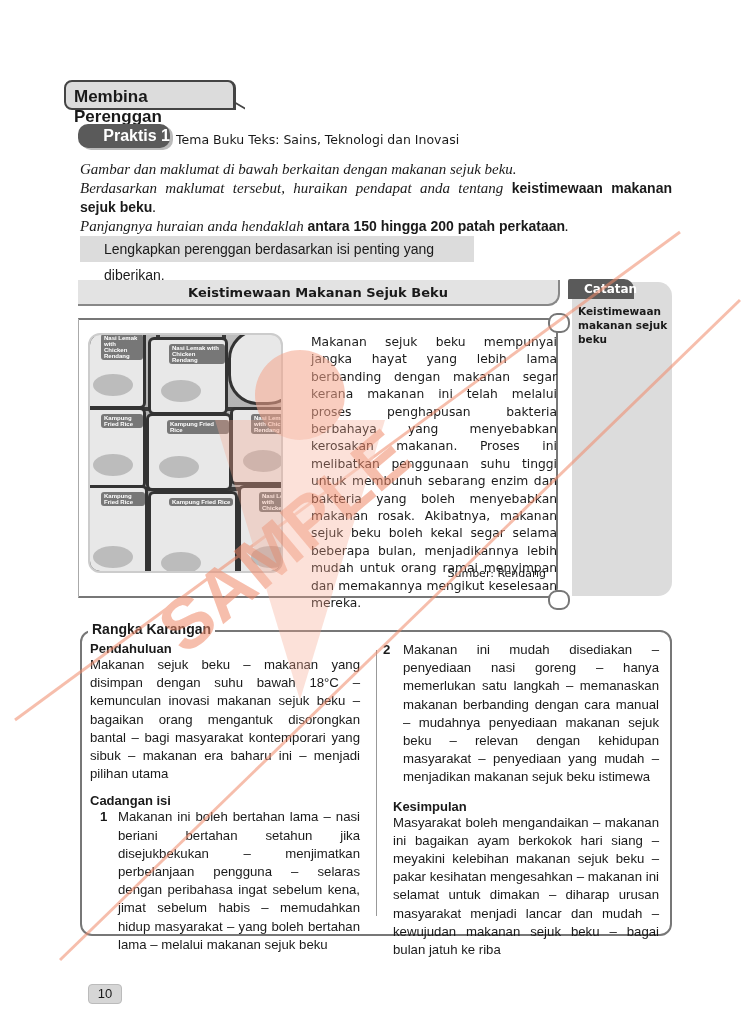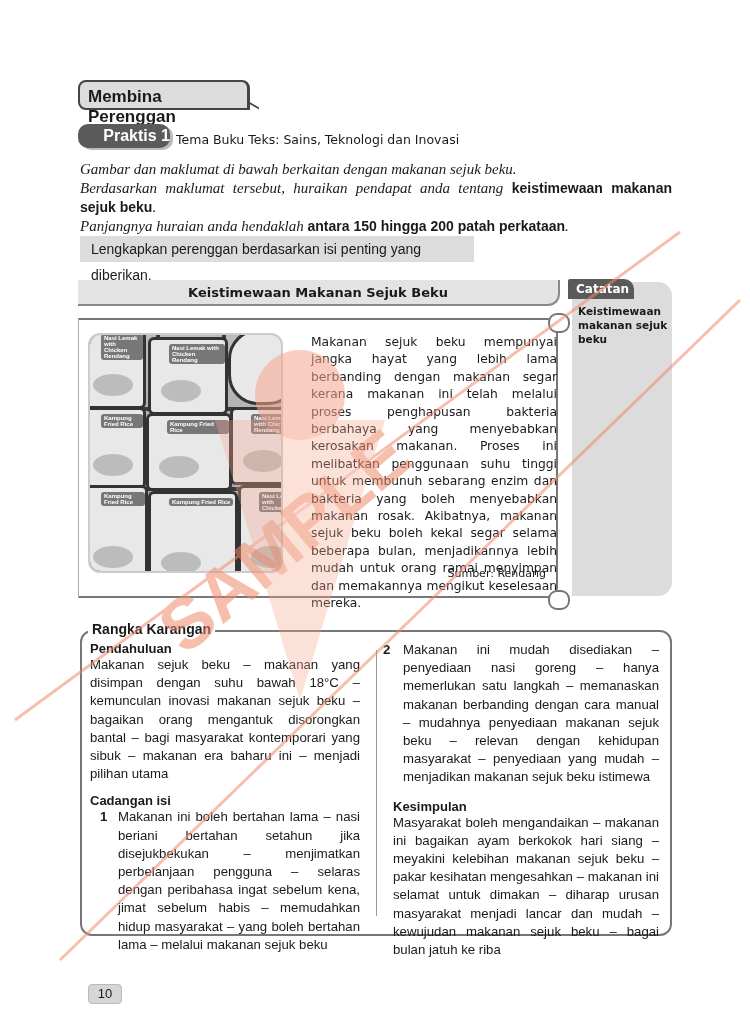--- a/index.html
+++ b/index.html
@@ -1,51 +1,51 @@
 <!DOCTYPE html>
 <html><head>
 <meta charset="utf-8">
 <style>
   html, body { margin:0; padding:0; }
   body { width:750px; height:1026px; background:#ffffff; position:relative; overflow:hidden; font-family:"DejaVu Sans", sans-serif; color:#1a1a1a; }
   .abs { position:absolute; }
 
   
-  .sec-header { left:78px; top:80px; width:172px; height:30px; background:#dcdcdc; border:2px solid #444; border-radius:8px 8px 0 8px; border-right-width:3px; box-sizing:border-box; font:bold 17px "Liberation Sans", sans-serif; padding:5px 0 0 8px; }
+  .sec-header { left:64px; top:80px; width:172px; height:30px; background:#dcdcdc; border:2px solid #444; border-radius:8px 8px 0 8px; border-right-width:3px; box-sizing:border-box; font:bold 17px "Liberation Sans", sans-serif; padding:5px 0 0 8px; }
   .sec-header:after { content:""; position:absolute; right:-12px; bottom:-10px; width:12px; height:12px; border-top:2px solid #444; border-left:0; transform:skewY(30deg); }
 
   .praktis { left:78px; top:124px; width:92px; height:24px; background:#5a5a5a; color:#fff; border-radius:10px 10px 10px 10px; font:bold 16px "Liberation Sans", sans-serif; text-align:right; line-height:24px; box-shadow:3px 2px 0 #bbb; }
   .tema { left:176px; top:132px; font:13px "DejaVu Sans", sans-serif; font-size:12.5px; }
 
   .instr { left:80px; top:160px; width:592px; font:italic 15px "Liberation Serif", serif; line-height:19px; text-align:justify; }
   .instr b { font-style:normal; font-family:"Liberation Sans", sans-serif; font-weight:bold; font-size:14px; }
   .instr .line { display:block; }
 
-  .task { left:80px; top:236px; width:394px; height:26px; background:#dcdcdc; font:14px "Liberation Sans", sans-serif; line-height:26px; padding-left:11px; box-sizing:border-box; }
+  .task { left:80px; top:236px; width:394px; height:26px; background:#dcdcdc; font:14px "Liberation Sans", sans-serif; line-height:26px; padding-left:24px; box-sizing:border-box; }
 
   .box-title { left:78px; top:280px; width:482px; height:26px; background:#e3e3e3; border-right:2px solid #888; border-bottom:2px solid #888; border-radius:0 0 12px 0; font:bold 13px "DejaVu Sans", sans-serif; text-align:center; line-height:25px; box-sizing:border-box; }
 
   .scroll { left:78px; top:318px; width:480px; height:280px; border:2px solid #777; border-left:1px solid #aaa; border-radius:0 10px 10px 0; box-sizing:border-box; background:#fff; }
   .scroll-curl-t { left:548px; top:313px; width:18px; height:16px; border:2px solid #777; border-radius:9px; background:#fff; }
   .scroll-curl-b { left:548px; top:590px; width:18px; height:16px; border:2px solid #777; border-radius:9px; background:#fff; }
 
   .photo { left:88px; top:333px; width:195px; height:240px; border-radius:12px; background:
     repeating-linear-gradient(90deg, #3a3a3a 0 4px, transparent 4px 66px),
     repeating-linear-gradient(0deg, #3a3a3a 0 4px, transparent 4px 80px),
     linear-gradient(180deg, #bdbdbd, #9e9e9e);
     border:2px solid #ccc; box-sizing:border-box; overflow:hidden; }
   .tray { position:absolute; background:#e8e8e8; border:3px solid #333; border-radius:6px; }
   .tray .lbl { position:absolute; left:18px; top:4px; font:bold 6px "Liberation Sans", sans-serif; color:#fff; background:#777; padding:1px 3px; border-radius:3px; }
   .tray .rice { position:absolute; left:10px; bottom:10px; width:40px; height:22px; background:#bcbcbc; border-radius:50%; }
 
   .article { left:311px; top:334px; width:246px; font:13px "DejaVu Sans", sans-serif; font-size:12.3px; line-height:17.4px; text-align:justify; }
   .source { left:430px; top:567px; width:116px; text-align:right; font:12px "DejaVu Sans", sans-serif; font-size:11px; }
 
   .catatan-panel { left:572px; top:282px; width:100px; height:314px; background:#dcdcdc; border-radius:0 14px 14px 0; }
-  .catatan-tab { left:568px; top:279px; width:66px; height:20px; background:#5a5a5a; color:#fff; border-radius:2px 10px 0 0; font:bold 12px "DejaVu Sans", sans-serif; line-height:20px; padding-left:8px; box-sizing:border-box; }
+  .catatan-tab { left:568px; top:279px; width:66px; height:20px; background:#5a5a5a; color:#fff; border-radius:2px 10px 0 0; font:bold 12px "DejaVu Sans", sans-serif; line-height:20px; padding-left:16px; box-sizing:border-box; }
   .catatan-text { left:578px; top:304px; width:90px; font:bold 11px "DejaVu Sans", sans-serif; font-size:10.5px; line-height:14px; }
 
   .rk-box { left:80px; top:630px; width:592px; height:306px; border:2px solid #777; border-radius:12px; box-sizing:border-box; }
   .rk-title { left:88px; top:621px; background:#fff; padding:0 4px; font:bold 14px "Liberation Sans", sans-serif; }
   .rk-divider { left:376px; top:650px; width:1px; height:266px; background:#999; }
   .rk-col { font:13px "Liberation Sans", sans-serif; font-size:13.2px; line-height:18.2px; text-align:justify; }
   .rk-col h4 { margin:0; font:bold 13px "Liberation Sans", sans-serif; }
   .rk-left { left:90px; top:641px; width:270px; }
   .rk-right { left:393px; top:641px; width:266px; }
   .num-item { display:flex; }

